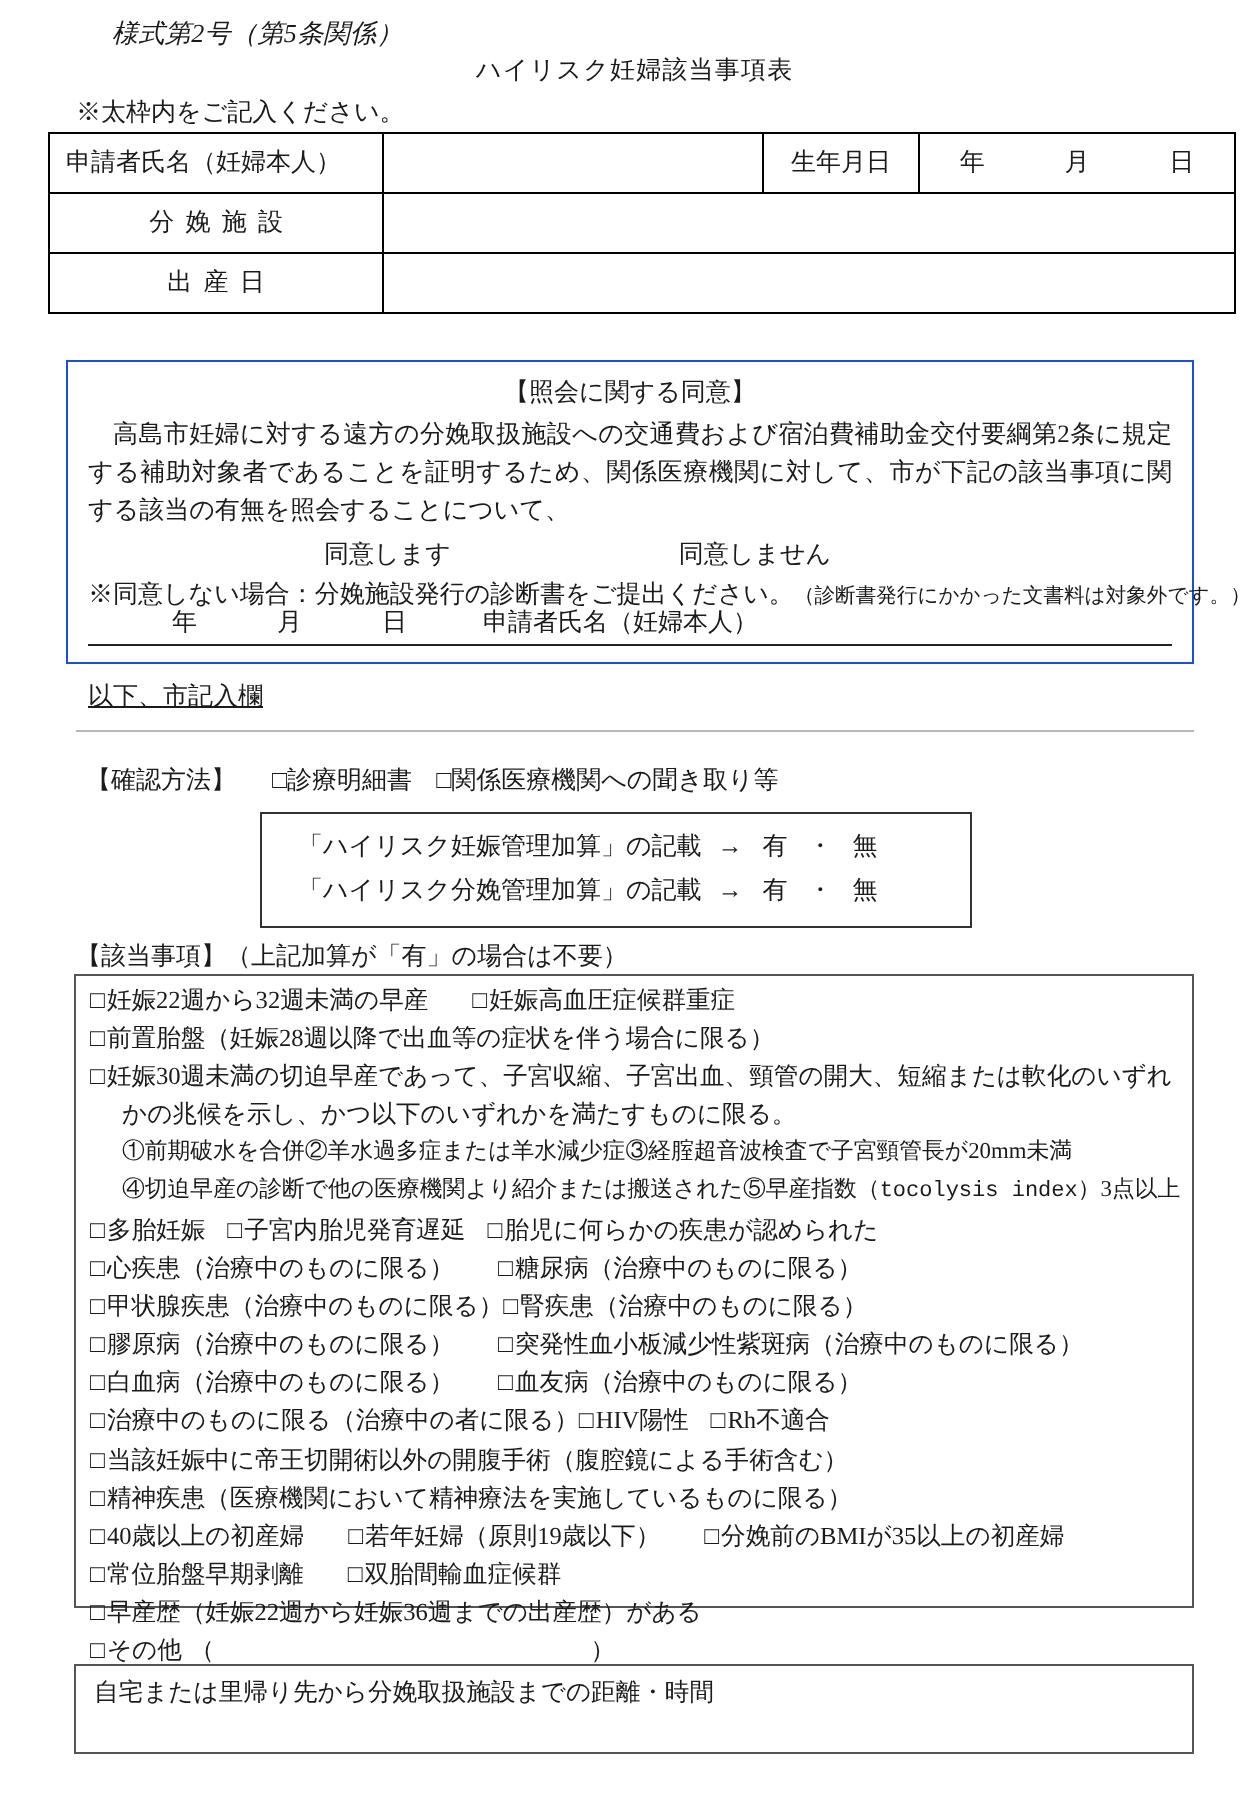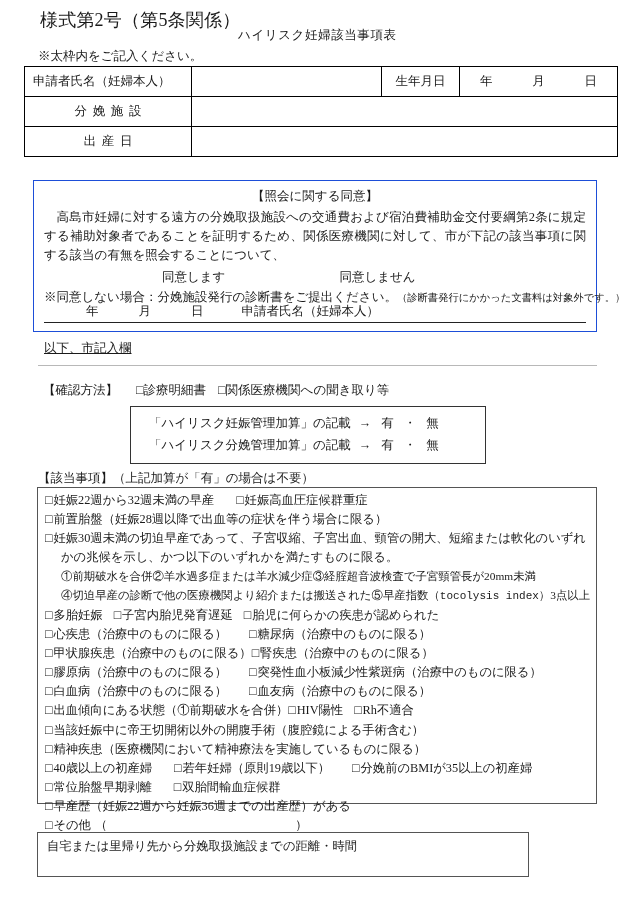--- a/index.html
+++ b/index.html
@@ -19,25 +19,26 @@
   .page {
     position: relative;
     width: 630px;
     height: 903px;
     box-sizing: border-box;
   }
 
   
   .form-no {
     position: absolute;
-    left: 40px;
+    left: 56px;
     top: 8px;
-    font-size: 18px;
+    font-size: 13px;
     letter-spacing: .2px;
     white-space: nowrap;
+    font-style: italic;
   }
   .doc-title {
     position: absolute;
     left: 238px;
     top: 27px;
     font-size: 12.5px;
     letter-spacing: .6px;
     white-space: nowrap;
   }
   .fill-note {
@@ -220,21 +221,21 @@
   }
   .mono { font-family: "Liberation Mono", "DejaVu Sans Mono", monospace; font-size: 11px; }
   .ck-other .paren-open { margin-left: 4px; }
   .ck-other .paren-close { display: inline-block; margin-left: 188px; }
 
   
   .dist-box {
     position: absolute;
     left: 37px;
     top: 832px;
-    width: 492px;
+    width: 560px;
     height: 45px;
     border: 1px solid #555;
     box-sizing: border-box;
     padding: 4px 0 0 9px;
   }
   .dist-line {
     font-size: 12.3px;
     line-height: 1.58;
     white-space: nowrap;
   }
@@ -352,21 +353,21 @@
 
     <div class="ck">
       <span class="box">□</span><span>膠原病（治療中のものに限る）</span><span class="gap"></span><span class="box">□</span><span>突発性血小板減少性紫斑病（治療中のものに限る）</span>
     </div>
 
     <div class="ck">
       <span class="box">□</span><span>白血病（治療中のものに限る）</span><span class="gap"></span><span class="box">□</span><span>血友病（治療中のものに限る）</span>
     </div>
 
     <div class="ck">
-      <span class="box">□</span><span>出血傾向にある状態（①前期破水を合併）</span><span class="box">□</span><span>HIV陽性</span><span class="gap-s"></span><span class="box">□</span><span>Rh不適合</span>
+      <span class="box">□</span><span>治療中のものに限る（治療中の者に限る）</span><span class="box">□</span><span>HIV陽性</span><span class="gap-s"></span><span class="box">□</span><span>Rh不適合</span>
     </div>
 
     <div class="ck">
       <span class="box">□</span><span>当該妊娠中に帝王切開術以外の開腹手術（腹腔鏡による手術含む）</span>
     </div>
 
     <div class="ck">
       <span class="box">□</span><span>精神疾患（医療機関において精神療法を実施しているものに限る）</span>
     </div>
 

